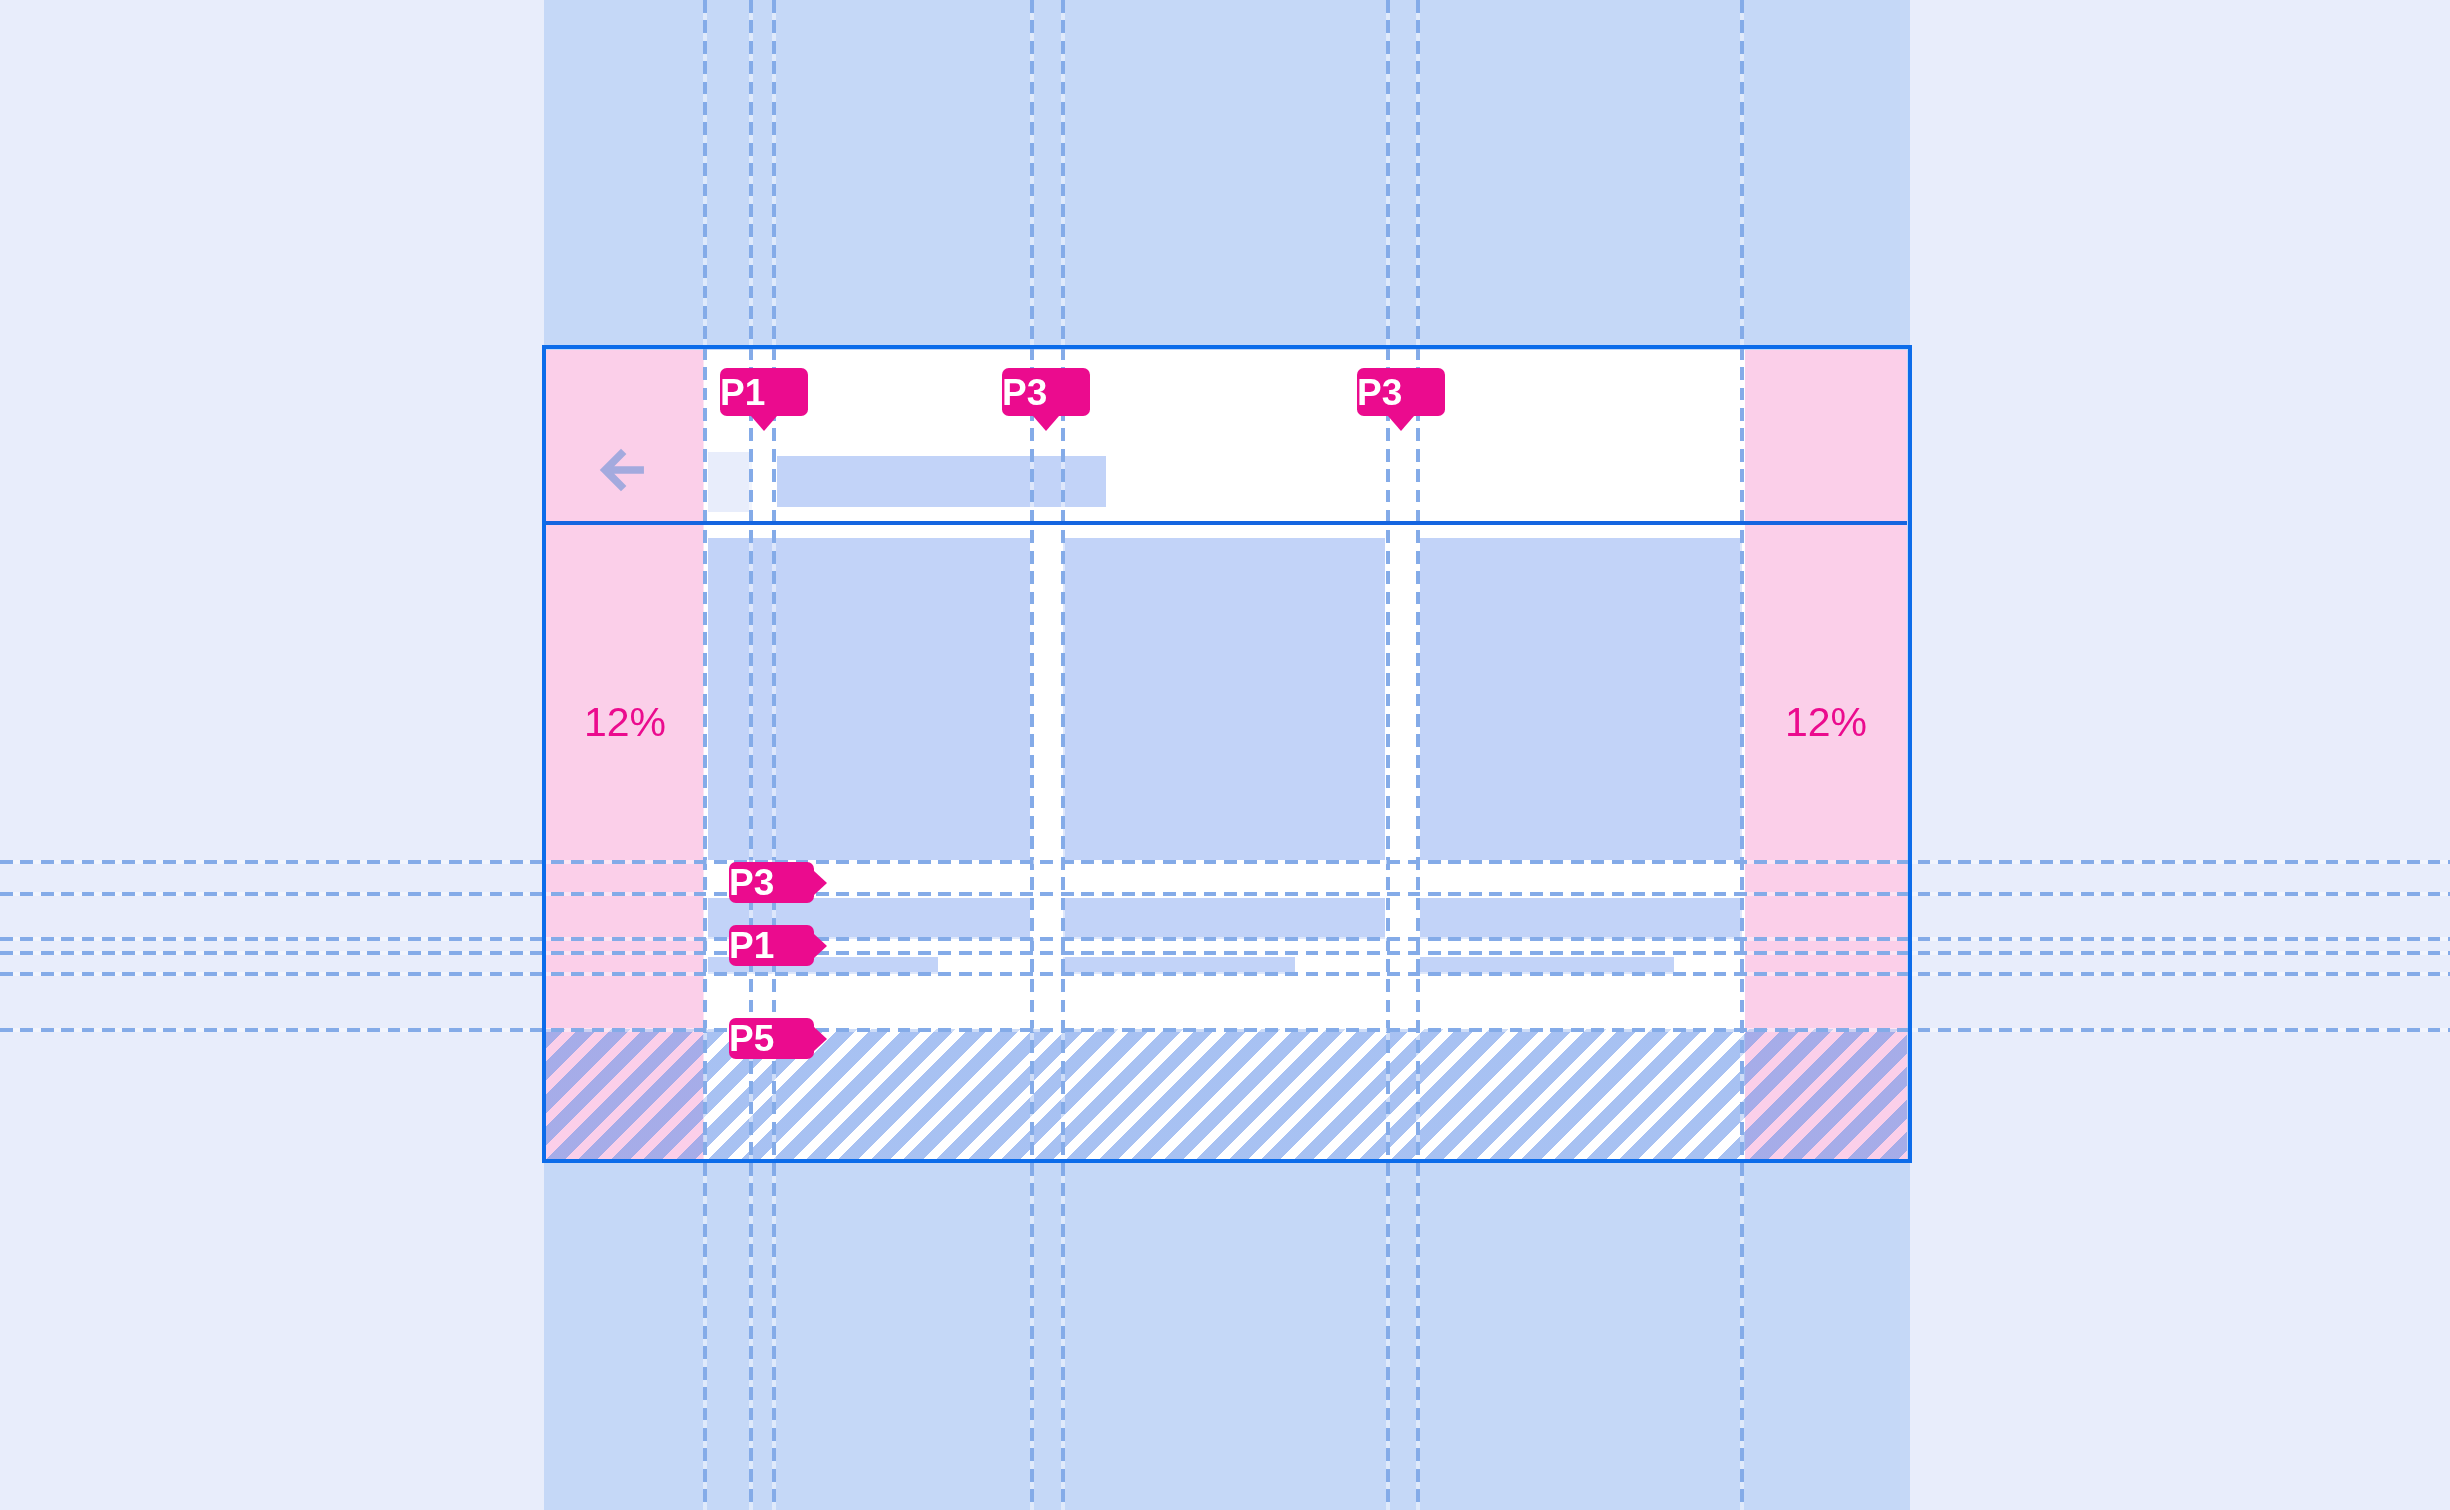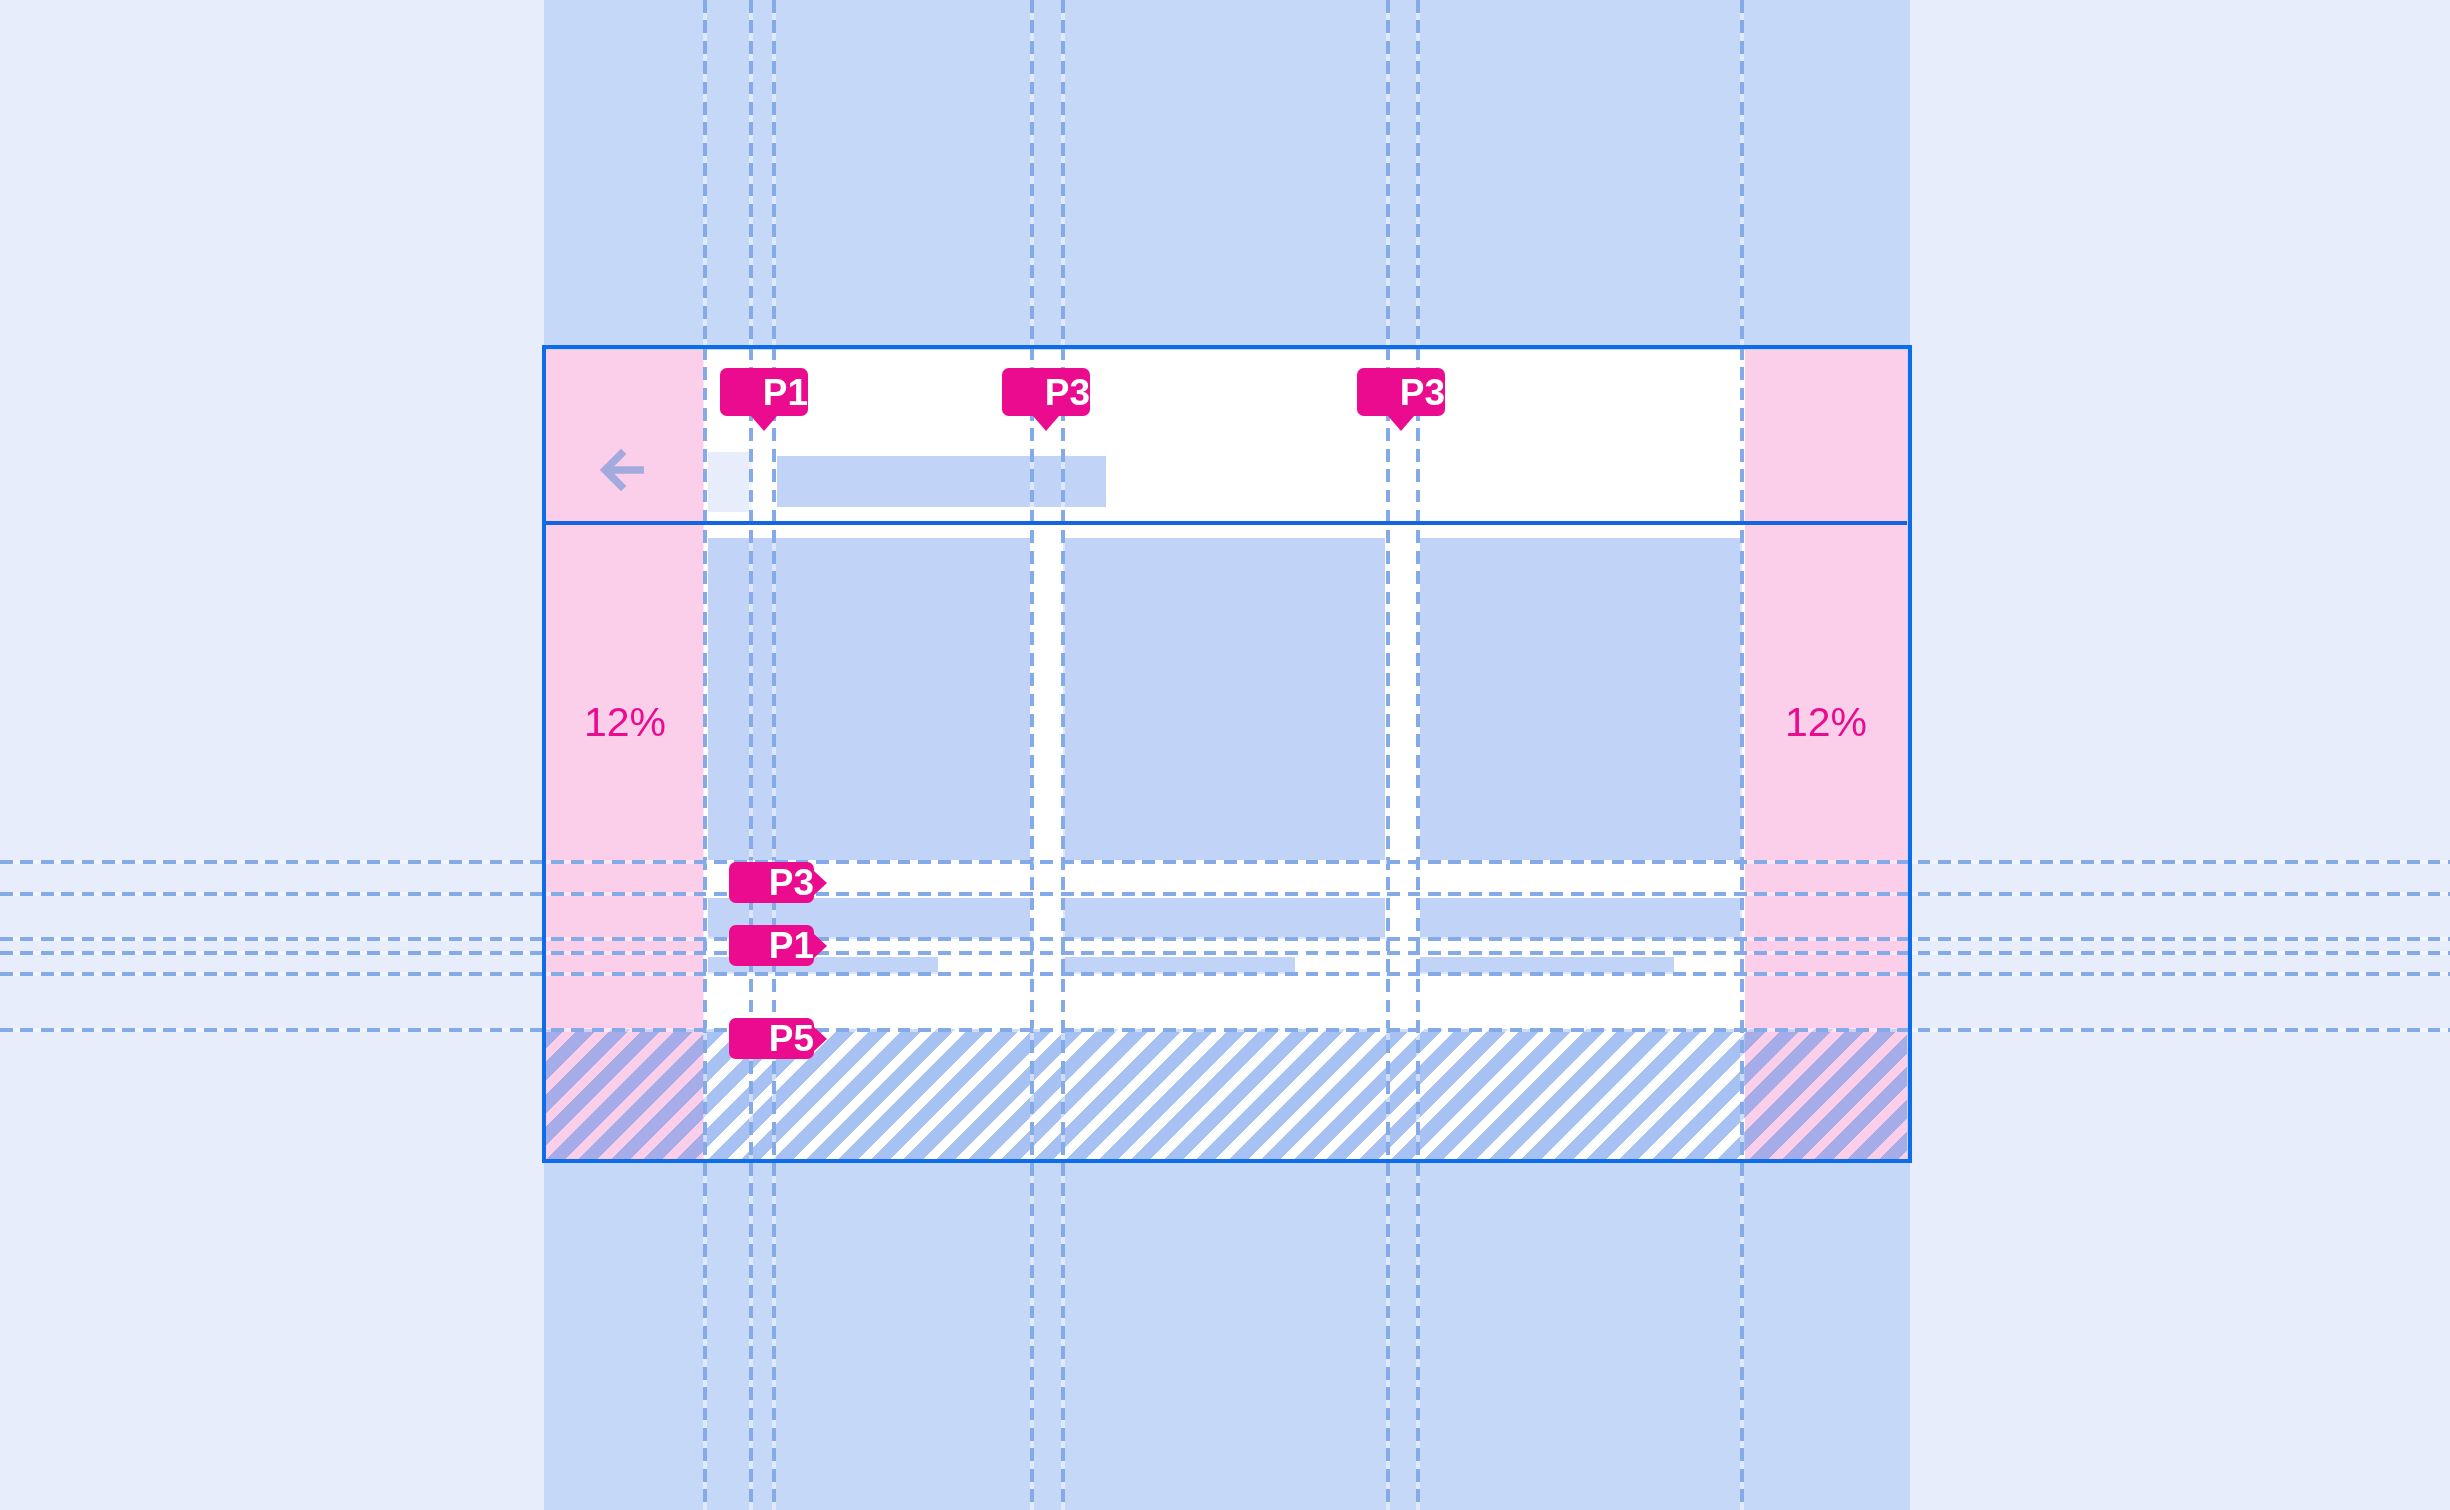--- a/index.html
+++ b/index.html
@@ -73,21 +73,21 @@
     position:absolute;left:542px;top:345px;width:1370px;height:818px;
     border:4.3px solid var(--card-border,#0c6cea);
     box-sizing:border-box;z-index:7;pointer-events:none;
   }
   
   .tag{
     position:absolute;z-index:8;
     background:var(--magenta,#eb0b8e);
     color:var(--tag-text,#ffffff);
     font-size:37px;font-weight:700;line-height:1;
-    display:flex;align-items:center;justify-content:flex-end;
+    display:flex;align-items:center;justify-content:flex-start;
     border-radius:6.8px;
   }
   .tag-top{width:88px;height:48px;top:368px;}
   .tag-top::after{
     content:"";position:absolute;top:100%;left:50%;transform:translateX(-50%);
     border:13.6px solid transparent;border-top:15.3px solid var(--magenta,#eb0b8e);border-bottom:none;
   }
   .tag-side{width:85px;height:41px;left:729px;}
   .tag-side::after{
     content:"";position:absolute;left:100%;top:50%;transform:translateY(-50%);

